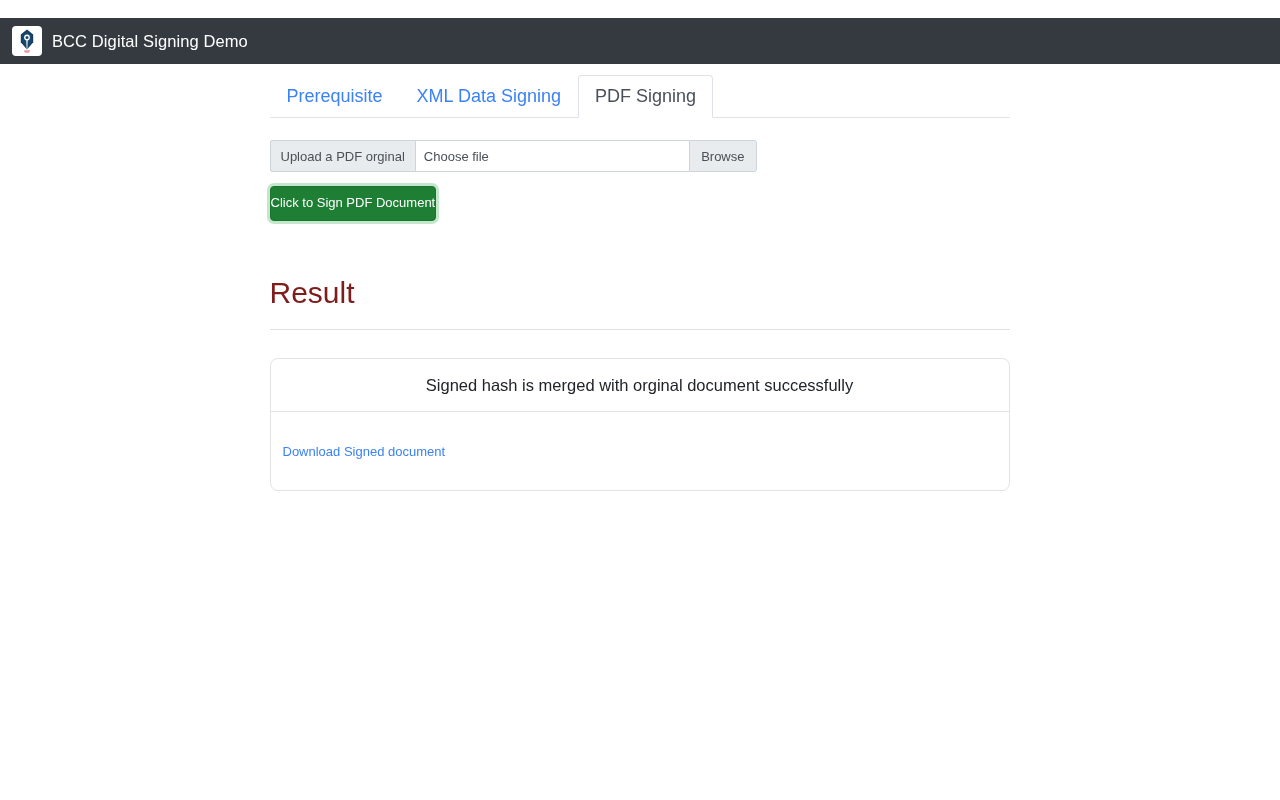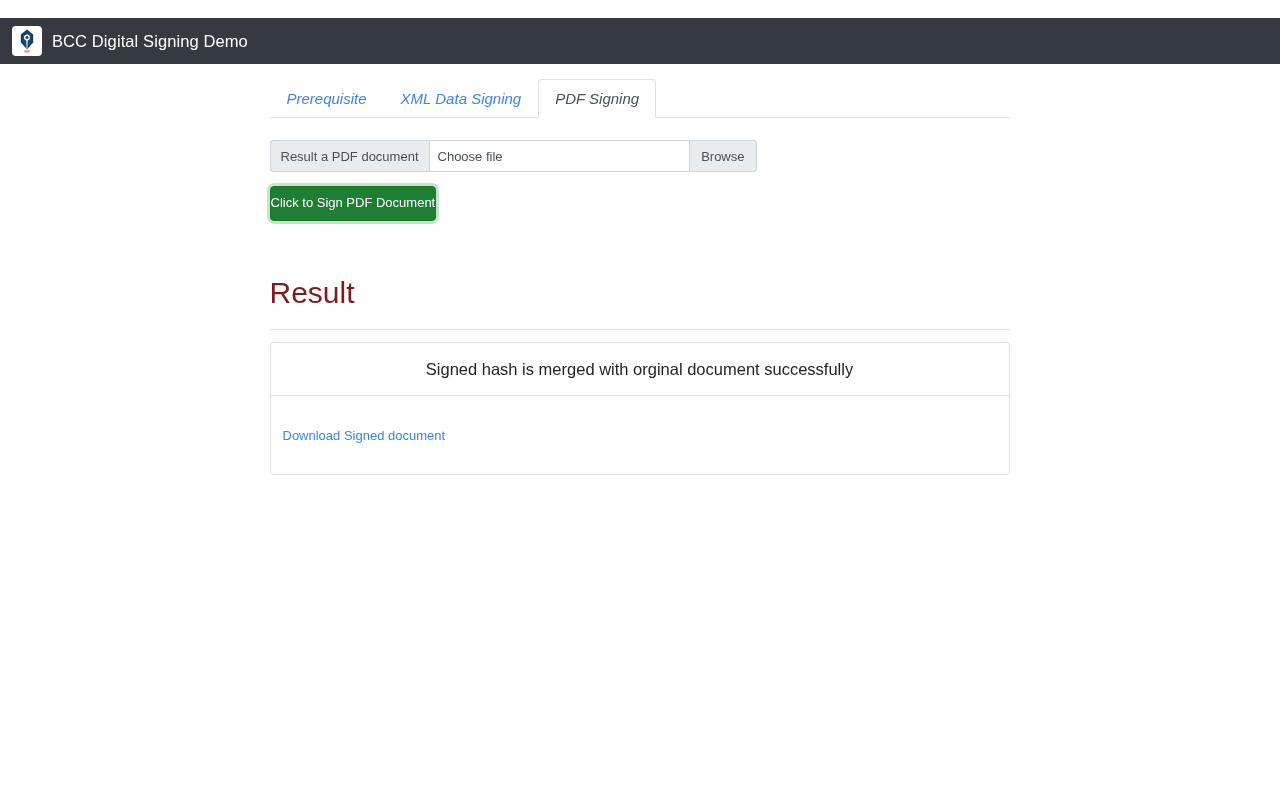--- a/index.html
+++ b/index.html
@@ -58,32 +58,31 @@
   .tabs {
     display: flex;
     align-items: flex-end;
     border-bottom: 1px solid #dee2e6;
     height: 38px;
     padding-left: 0;
     margin: 0;
     list-style: none;
   }
   .tab {
-    font-size: 15px;
+    font-size: 18px;
     color: #3b82f6;
     padding: 8px 16px;
     line-height: 1.4;
     border: 1px solid transparent;
     border-top-left-radius: 4px;
     border-top-right-radius: 4px;
     margin-bottom: -1px;
     cursor: pointer;
     white-space: nowrap;
     background: transparent;
-    font-style: italic;
   }
   .tab.active {
     color: #495057;
     background: #ffffff;
     border-color: #dee2e6 #dee2e6 #ffffff;
     cursor: default;
   }
 
   
   .input-group {
@@ -158,23 +157,23 @@
     padding-top: 54px;
     line-height: 1.2;
   }
   .result-rule {
     border: 0;
     border-top: 1px solid #dee2e6;
     margin: 18px 0 0 0;
   }
 
   .card {
-    margin-top: 12px;
+    margin-top: 28px;
     border: 1px solid #e3e3e3;
-    border-radius: 3px;
+    border-radius: 8px;
     background: #ffffff;
   }
   .card-header {
     padding: 14px 12px;
     text-align: center;
     font-size: 16.5px;
     color: #212529;
     border-bottom: 1px solid #e3e3e3;
     line-height: 1.5;
   }
@@ -217,21 +216,21 @@
 
 <div class="container">
 
   <ul class="tabs">
     <li class="tab">Prerequisite</li>
     <li class="tab">XML Data Signing</li>
     <li class="tab active">PDF Signing</li>
   </ul>
 
   <div class="input-group">
-    <span class="input-group-label">Result a PDF document</span>
+    <span class="input-group-label">Upload a PDF orginal</span>
     <span class="file-field">Choose file</span>
     <span class="browse-btn">Browse</span>
   </div>
 
   <div class="sign-btn-wrap">
     <button class="sign-btn">Click to Sign PDF Document</button>
   </div>
 
   <h1 class="result-heading">Result</h1>
   <hr class="result-rule">

